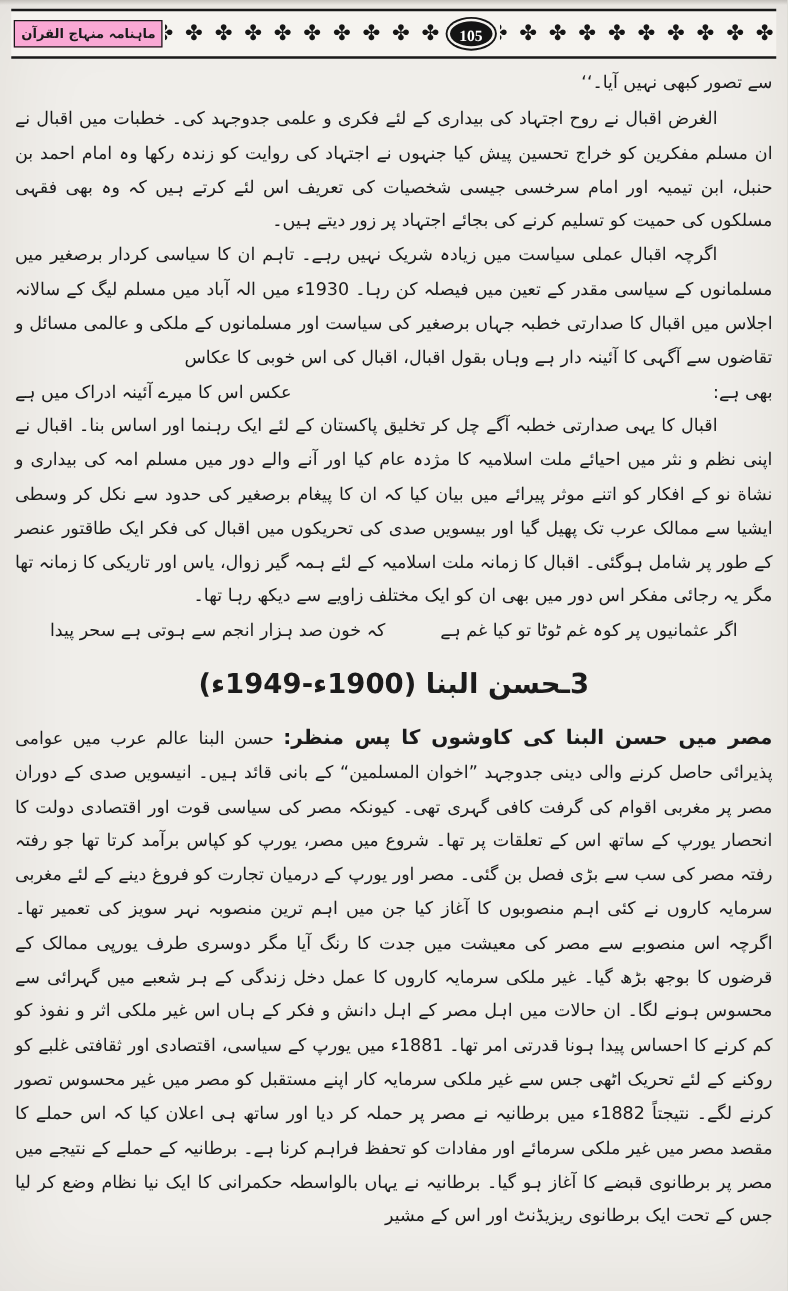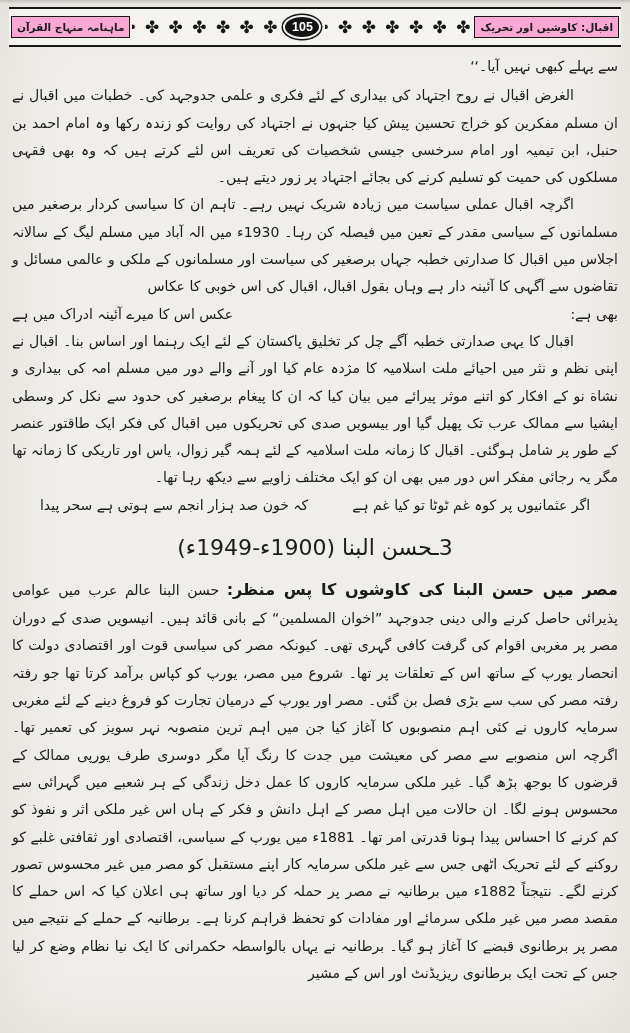--- a/index.html
+++ b/index.html
@@ -41,24 +41,24 @@
     font-size:17px;
     color:#161616;
     letter-spacing:2px;
     user-select:none;
   }
   .page-badge{
     min-width:34px;height:20px;
     background:#141414;color:#ffffff;
     border-radius:50%;
     font-size:12.5px;font-weight:700;
-    display:flex;align-items:center;justify-content:center;
+    display:flex;align-items:flex-end;justify-content:center;
     box-shadow:0 0 0 2px #f5f3ef,0 0 0 3.5px #141414;
     margin:0 6px;
-    font-family:Liberation Sans, sans-serif;
+    font-family:Liberation Serif, serif;
   }
   
   .body-text{
     font-size:14px;
     line-height:1.95;
     text-align:justify;
     padding:0 3px;
   }
   .body-text p{margin:0;}
   .quote-tail{
@@ -73,21 +73,21 @@
     margin:0;
   }
   .verse-row.centered{
     justify-content:center;
     gap:44px;
   }
   .verse-row span{white-space:nowrap;}
   .section-heading{
     text-align:center;
     font-size:22px;
-    font-weight:400;
+    font-weight:700;
     margin:8px 0 4px 0 !important;
     letter-spacing:0;
   }
   .section-lead{
     font-weight:700;
     font-size:16px;
     text-underline-offset:4px;
     text-decoration-thickness:1.5px;
   }
   
@@ -97,36 +97,33 @@
     background:linear-gradient(to bottom,rgba(40,35,25,0.18),rgba(40,35,25,0));
     pointer-events:none;
   }
 </style>
 </head>
 <body>
 
 <div class="page">
 
   <div class="header-band">
-    <div class="hdr-box">
-      <span>اقبال: کاوشیں اور تحریک</span>
-    </div>
     <div class="orn">✤ ✤ ✤ ✤ ✤ ✤ ✤ ✤ ✤ ✤ ✤ ✤</div>
     <div class="page-badge">
       <span>105</span>
     </div>
     <div class="orn">✤ ✤ ✤ ✤ ✤ ✤ ✤ ✤ ✤ ✤ ✤ ✤</div>
     <div class="hdr-box">
       <span>ماہنامہ منہاج القرآن</span>
     </div>
   </div>
 
   <div class="body-text">
 
-    <p class="quote-tail">سے پہلے کبھی نہیں آیا۔‘‘</p>
+    <p class="quote-tail">سے تصور کبھی نہیں آیا۔‘‘</p>
 
     <p class="indent">الغرض اقبال نے روح اجتہاد کی بیداری کے لئے فکری و علمی جدوجہد کی۔ خطبات میں اقبال نے ان مسلم مفکرین کو خراج تحسین پیش کیا جنہوں نے اجتہاد کی روایت کو زندہ رکھا وہ امام احمد بن حنبل، ابن تیمیہ اور امام سرخسی جیسی شخصیات کی تعریف اس لئے کرتے ہیں کہ وہ بھی فقہی مسلکوں کی حمیت کو تسلیم کرنے کی بجائے اجتہاد پر زور دیتے ہیں۔</p>
 
     <p class="indent">اگرچہ اقبال عملی سیاست میں زیادہ شریک نہیں رہے۔ تاہم ان کا سیاسی کردار برصغیر میں مسلمانوں کے سیاسی مقدر کے تعین میں فیصلہ کن رہا۔ 1930ء میں الہ آباد میں مسلم لیگ کے سالانہ اجلاس میں اقبال کا صدارتی خطبہ جہاں برصغیر کی سیاست اور مسلمانوں کے ملکی و عالمی مسائل و تقاضوں سے آگہی کا آئینہ دار ہے وہاں بقول اقبال، اقبال کی اس خوبی کا عکاس</p>
 
     <div class="verse-row">
       <span>بھی ہے:</span>
       <span>عکس اس کا میرے آئینہ ادراک میں ہے</span>
     </div>
 

